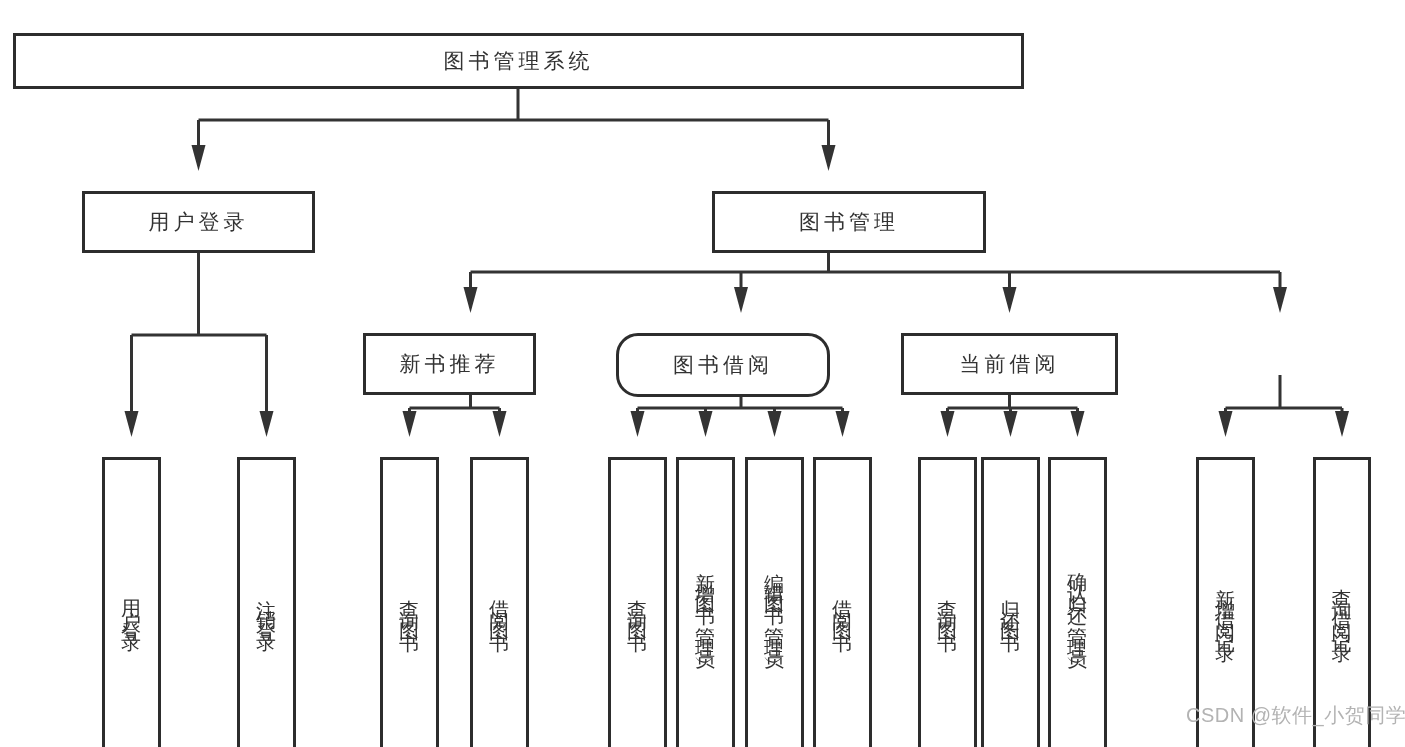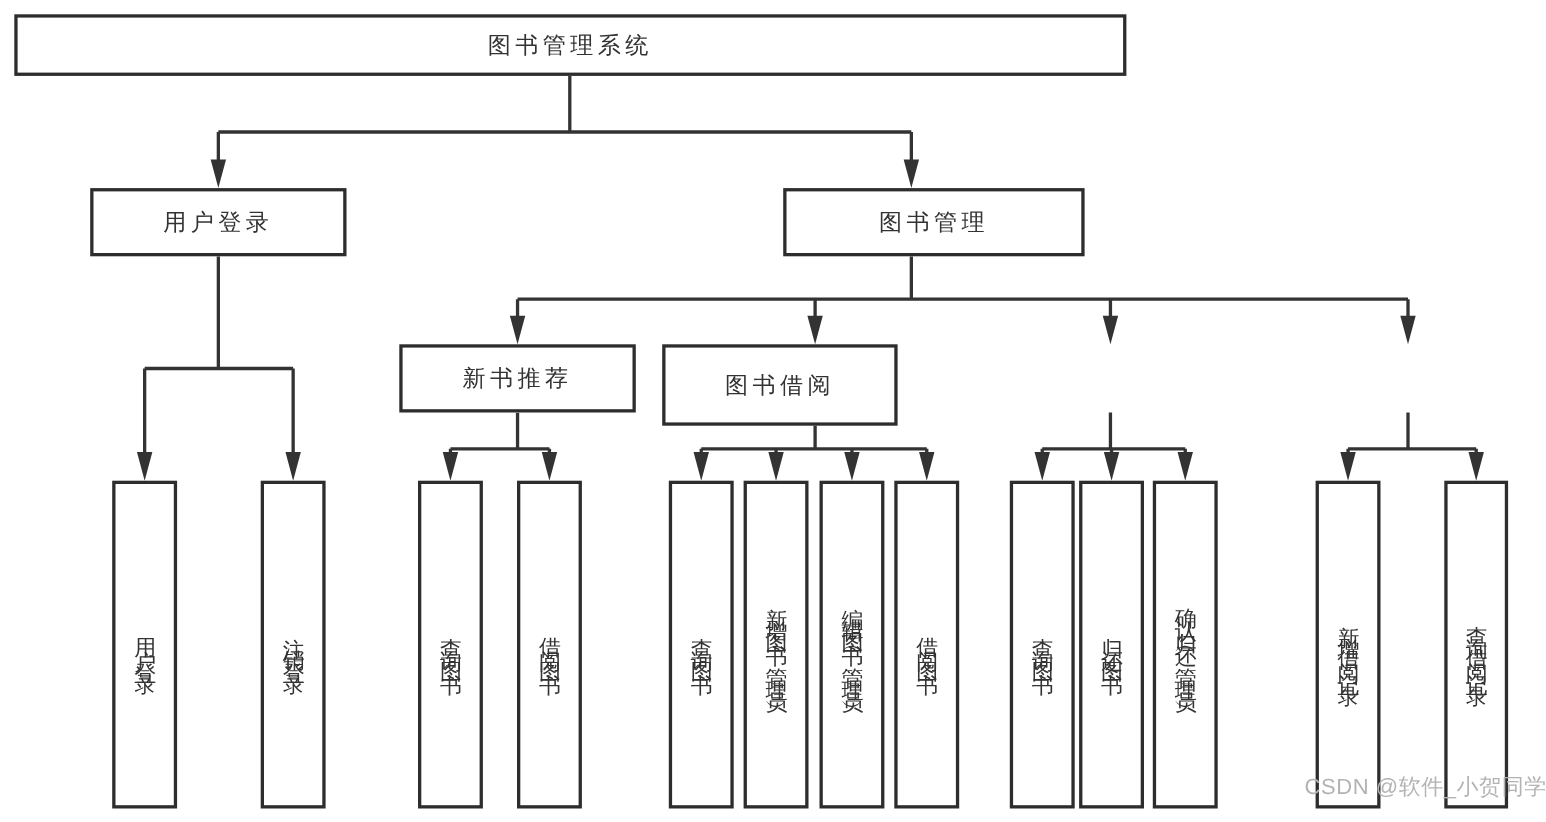--- a/index.html
+++ b/index.html
@@ -26,20 +26,21 @@
   .node {
     position: absolute;
     box-sizing: border-box;
     background: #ffffff;
     border: 3px solid #2d2d2d;
     display: flex;
     align-items: center;
     justify-content: center;
     z-index: 2;
     color: #333333;
+    margin-top: 20px;
   }
   .hlabel {
     font-size: 21px;
     letter-spacing: 4px;
     white-space: nowrap;
     color: #333333;
   }
   .root-label {
     font-size: 21px;
     letter-spacing: 4px;
@@ -121,25 +122,28 @@
     <span class="root-label">图书管理系统</span>
   </div>
 
   <div class="node" style="left:82px; top:171px; width:233px; height:62px;">
     <span class="hlabel">用户登录</span>
   </div>
   <div class="node" style="left:712px; top:171px; width:274px; height:62px;">
     <span class="hlabel">图书管理</span>
   </div>
 
-  <div class="node" style="left:363px; top:313px; width:215px; height:62px;">
+  <div class="node" style="left:363px; top:313px; width:173px; height:62px;">
     <span class="hlabel">新书推荐</span>
   </div>
-  <div class="node" style="left:602px; top:313px; width:214px; height:74px;">
+  <div class="node" style="left:616px; top:313px; width:214px; height:64px;border-radius:22px;">
     <span class="hlabel">图书借阅</span>
+  </div>
+  <div class="node" style="left:901px; top:313px; width:217px; height:62px;">
+    <span class="hlabel">当前借阅</span>
   </div>
 
   <div class="node" style="left:102px; top:437px; width:59px; height:298px;">
     <span class="vtext">用户登录</span>
   </div>
   <div class="node" style="left:237px; top:437px; width:59px; height:298px;">
     <span class="vtext">注销登录</span>
   </div>
 
   <div class="node" style="left:380px; top:437px; width:59px; height:298px;">

